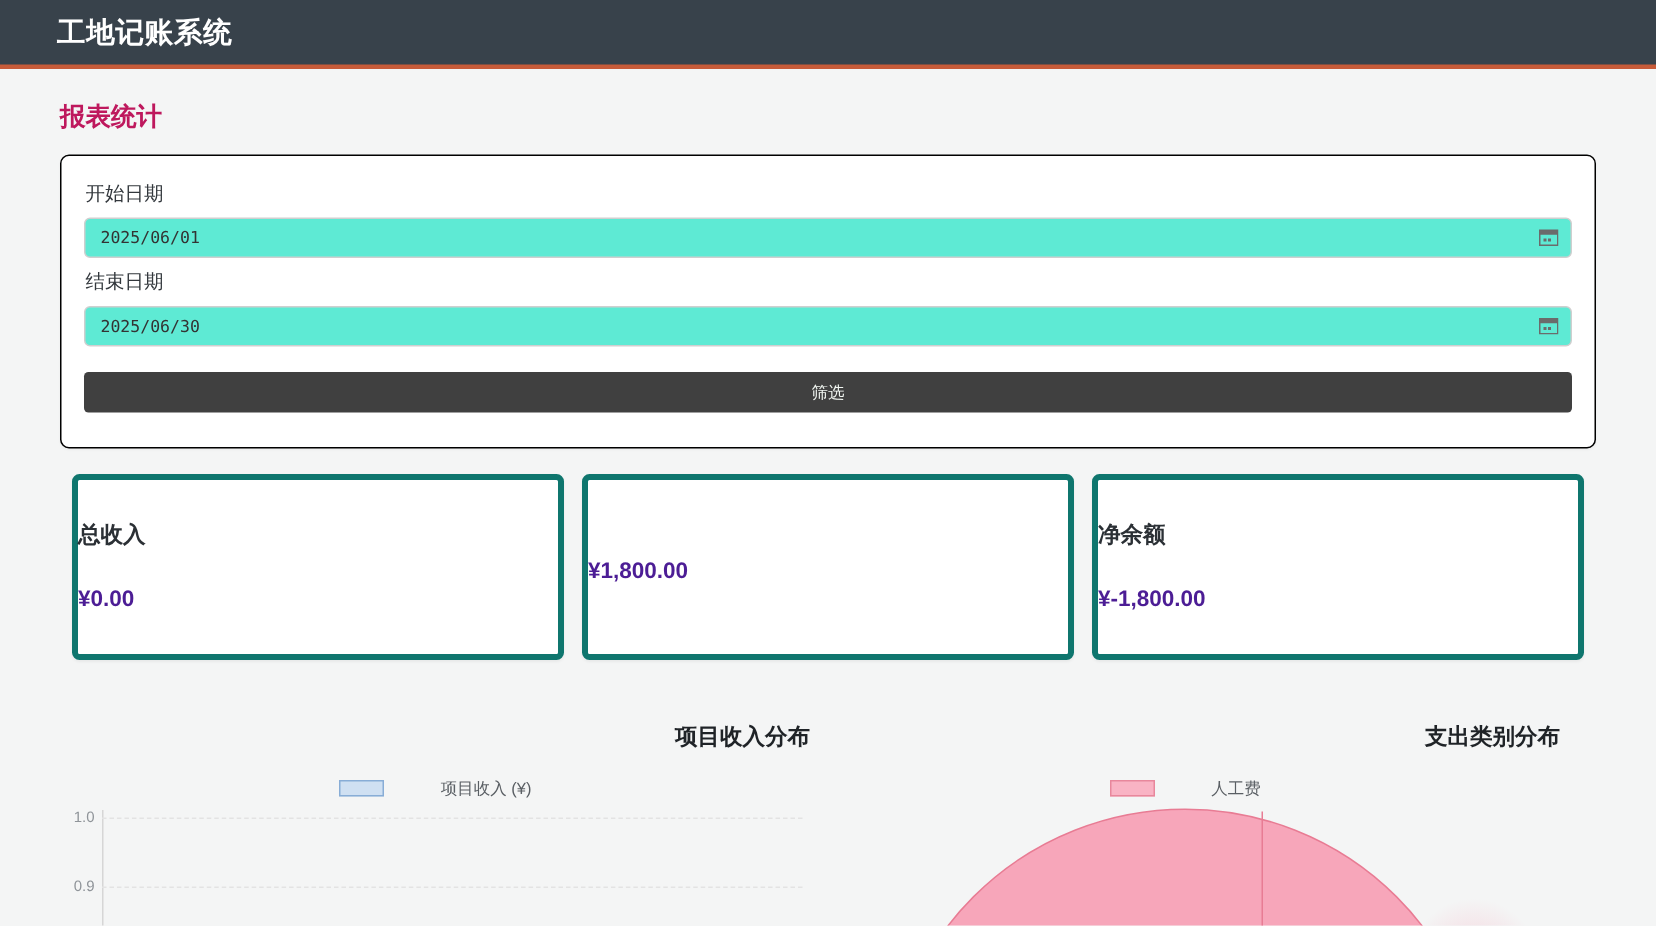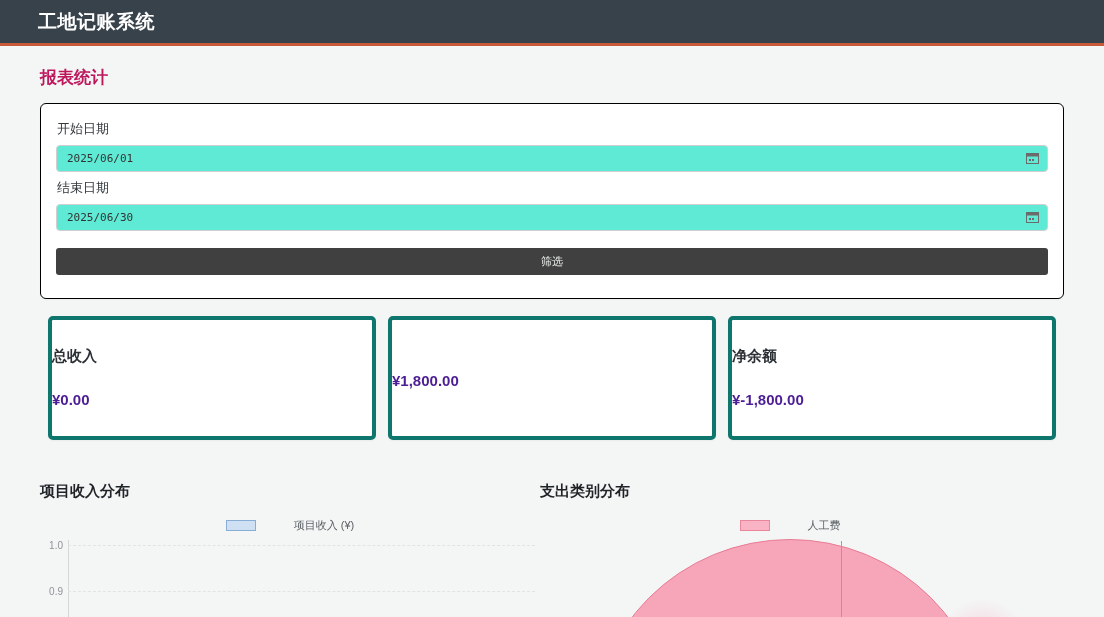--- a/index.html
+++ b/index.html
@@ -49,21 +49,21 @@
     flex:1; background:#ffffff; border:4px solid #0f766e; border-radius:5px;
     box-shadow:0 1px 2px rgba(0,0,0,.05);
     text-align:left; padding:27px 0 28px 0;
   }
   .stat-label{ font-size:15px; font-weight:bold; color:#2b3035; }
   .stat-value{ font-size:15px; font-weight:bold; color:#4c1d95; margin-top:25px; }
   
   .charts-row{ display:flex; margin-top:42px; }
   .chart-col{ position:relative; width:500px; }
   .chart-col.left{ width:500px; margin-right:0; }
-  .chart-title{ font-size:15px; font-weight:bold; color:#1f2327; }
+  .chart-title{ font-size:15px; font-weight:bold; color:#1f2327;text-align:right; }
   .legend{ display:flex; align-items:center; justify-content:center; margin-top:17px; cursor:pointer; }
   .legend-box{ width:30px; height:11px; margin-right:7px; }
   .legend-box.blue{ background:#cfe0f2; border:1px solid #88add6; }
   .legend-box.pink{ background:#f9b3c4; border:1px solid #e8879c; }
   .legend-text{ font-size:11px; color:#5a5f64;margin-left:31px; }
   
   .plot{ position:relative; height:130px; margin-top:7px; }
   .y-axis-line{ position:absolute; left:28px; top:0; width:1px; height:130px; background:#d6d6d6; }
   .tick-row{ position:absolute; left:0; width:100%; height:0; }
   .tick-label{

